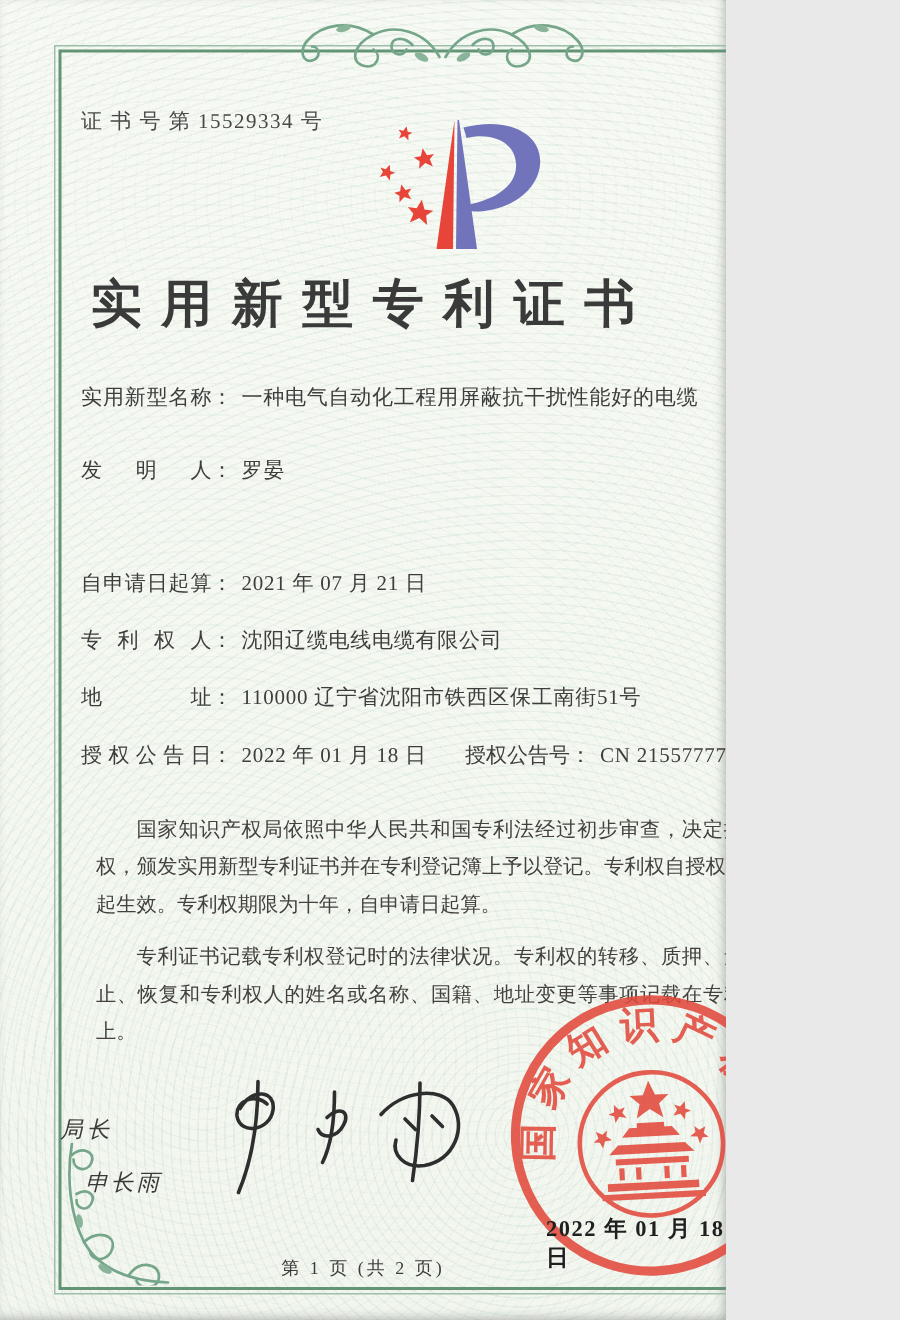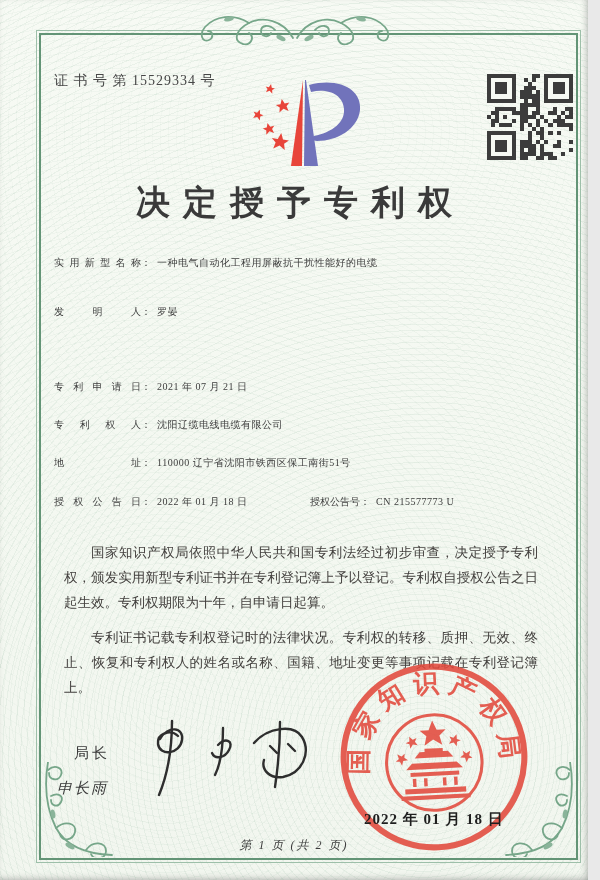--- a/index.html
+++ b/index.html
@@ -1,17 +1,17 @@
 <!DOCTYPE html>
 <html><head>
 <meta charset="utf-8">
 <style>
   html,body{margin:0;padding:0;background:#e9e9e9;}
   .page{
-    position:relative;width:588px;height:880px;overflow:hidden;
+    position:relative;width:484px;height:880px;overflow:hidden;
     background:linear-gradient(180deg,#f7faf4 0%,#f4f8f1 55%,#f2f6ef 100%);
     font-family:"Liberation Serif","DejaVu Serif",serif;
     color:#3b3b3b;
     box-shadow:inset -5px 0 7px -4px rgba(110,110,110,.45), inset 0 -5px 7px -4px rgba(110,110,110,.45);
   }
   
   .page::before{
     content:"";position:absolute;inset:0;pointer-events:none;
     background:
       repeating-radial-gradient(circle at 72% 86%, rgba(118,166,137,.10) 0 1px, transparent 1px 6px),
@@ -19,33 +19,33 @@
       repeating-radial-gradient(circle at 60% 15%, rgba(118,166,137,.04) 0 1px, transparent 1px 8px);
   }
   .frame{position:absolute;left:36px;top:30px;width:543px;height:831px;border:1px solid #9dbfa9;}
   .frame::after{content:"";position:absolute;inset:2px;border:2px solid #639476;}
   .orn{position:absolute;pointer-events:none;}
   .cert-no{position:absolute;left:54px;top:72px;font-size:14px;letter-spacing:1px;color:#474747;}
   .logo{position:absolute;left:238px;top:76px;width:136px;height:94px;}
   .qr{position:absolute;left:487px;top:74px;width:86px;height:86px;}
   .title{position:absolute;left:0;top:180px;width:100%;text-align:center;
     font-size:34px;font-weight:600;letter-spacing:13px;text-indent:13px;color:#3a3a3a;}
-  .field-row{position:absolute;left:54px;font-size:10px;white-space:nowrap;color:#3d3d3d;}
+  .field-row{position:absolute;left:54px;font-size:14px;white-space:nowrap;color:#3d3d3d;}
   .f-label{display:inline-block;width:87px;text-align:justify;text-align-last:justify;text-justify:inter-character;white-space:nowrap;}
   .f-colon{display:inline-block;margin-right:6px;}
   .f-value{letter-spacing:.5px;}
   .grant-no-pair{position:absolute;left:256px;top:0;white-space:nowrap;}
   .paras{position:absolute;left:54px;top:530px;width:494px;font-size:13.5px;line-height:25px;color:#43403e;text-align:justify;}
   .paras p{margin:10px;text-indent:2em;}
-  .sig-title{position:absolute;left:74px;top:744px;font-size:15px;letter-spacing:3px;color:#3a3a3a;}
+  .sig-title{position:absolute;left:40px;top:744px;font-size:15px;letter-spacing:3px;color:#3a3a3a;font-style:italic;}
   .sig-name{position:absolute;left:57px;top:779px;font-size:15px;letter-spacing:2px;color:#3a3a3a;font-style:italic;}
   .sig-script{position:absolute;left:130px;top:715px;width:200px;height:92px;}
   .seal{position:absolute;left:335px;top:658px;width:198px;height:198px;transform:rotate(-3deg);}
   .seal-date{position:absolute;left:364px;top:810px;font-size:15px;font-weight:600;letter-spacing:1px;color:#1f1f1f;}
-  .footer{position:absolute;left:0;top:837px;width:100%;text-align:center;font-size:12px;letter-spacing:2px;color:#3c3c3c;font-style:italic;}
+  .footer{position:absolute;left:0;top:837px;width:100%;text-align:center;font-size:12px;letter-spacing:2px;color:#3c3c3c;}
 </style>
 </head>
 <body>
 
 <div class="page">
 
   <svg width="0" height="0" style="position:absolute">
     <defs>
       <path id="star5" d="M0,-10 L2.94,-3.09 L9.51,-3.09 L4.76,1.18 L6.47,8.09 L0,3.8 L-6.47,8.09 L-4.76,1.18 L-9.51,-3.09 L-2.94,-3.09 Z"></path>
       <g id="top-scroll" fill="none" stroke="#76a689" stroke-width="1.8" stroke-linecap="round">
@@ -231,30 +231,30 @@
         <rect x="18" y="19" width="1" height="1"></rect>
         <rect x="8" y="20" width="1" height="1"></rect>
         <rect x="9" y="20" width="1" height="1"></rect>
         <rect x="12" y="20" width="1" height="1"></rect>
         <rect x="13" y="20" width="1" height="1"></rect>
         <rect x="15" y="20" width="1" height="1"></rect>
         <rect x="16" y="20" width="1" height="1"></rect>
       </g>
   </svg>
 
-  <div class="title">决定授予专利权</div>
+  <div class="title">实用新型专利证书</div>
 
   <div class="field-row" style="top:256px">
     <span class="f-label">实用新型名称</span><span class="f-colon">：</span><span class="f-value">一种电气自动化工程用屏蔽抗干扰性能好的电缆</span>
   </div>
   <div class="field-row" style="top:305px">
     <span class="f-label">发明人</span><span class="f-colon">：</span><span class="f-value">罗晏</span>
   </div>
   <div class="field-row" style="top:380px">
-    <span class="f-label">专利申请日</span><span class="f-colon">：</span><span class="f-value">2021 年 07 月 21 日</span>
+    <span class="f-label">自申请日起算</span><span class="f-colon">：</span><span class="f-value">2021 年 07 月 21 日</span>
   </div>
   <div class="field-row" style="top:418px">
     <span class="f-label">专利权人</span><span class="f-colon">：</span><span class="f-value">沈阳辽缆电线电缆有限公司</span>
   </div>
   <div class="field-row" style="top:456px">
     <span class="f-label">地址</span><span class="f-colon">：</span><span class="f-value">110000 辽宁省沈阳市铁西区保工南街51号</span>
   </div>
   <div class="field-row" style="top:495px;width:494px">
     <span><span class="f-label">授权公告日</span><span class="f-colon">：</span><span class="f-value">2022 年 01 月 18 日</span></span>
     <span class="grant-no-pair"><span>授权公告号</span><span class="f-colon">：</span><span class="f-value">CN 215577773 U</span></span>

